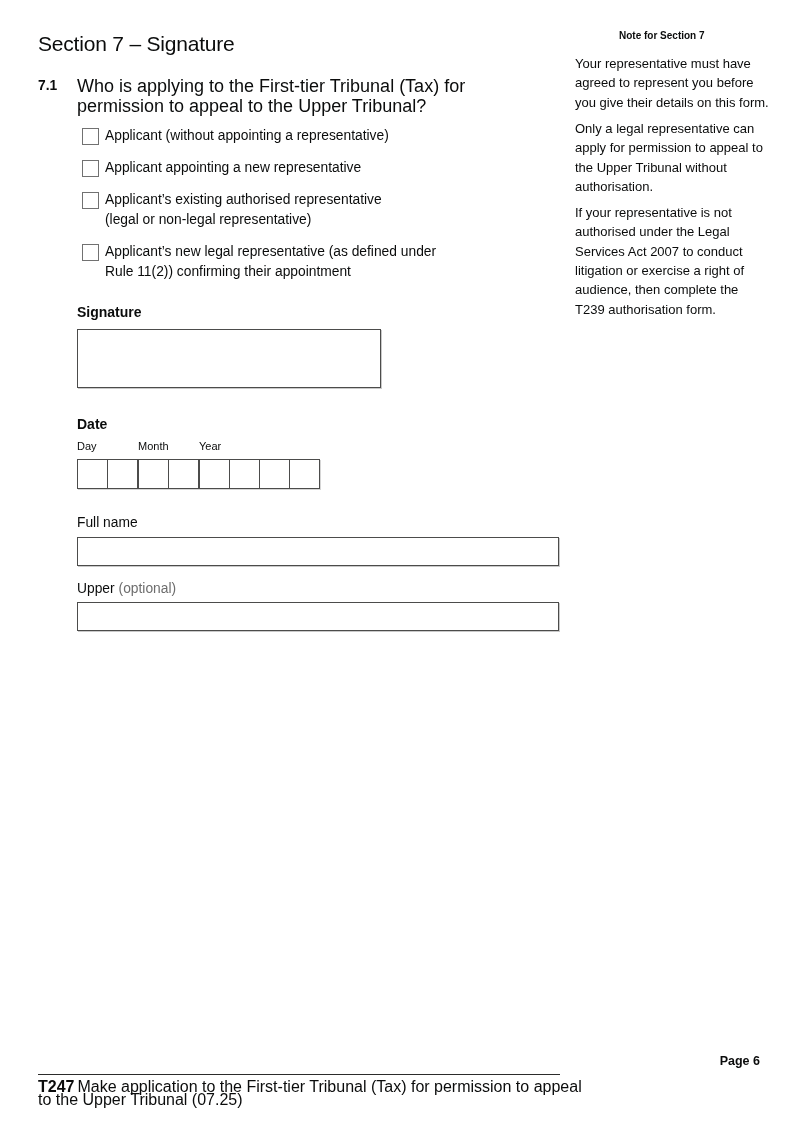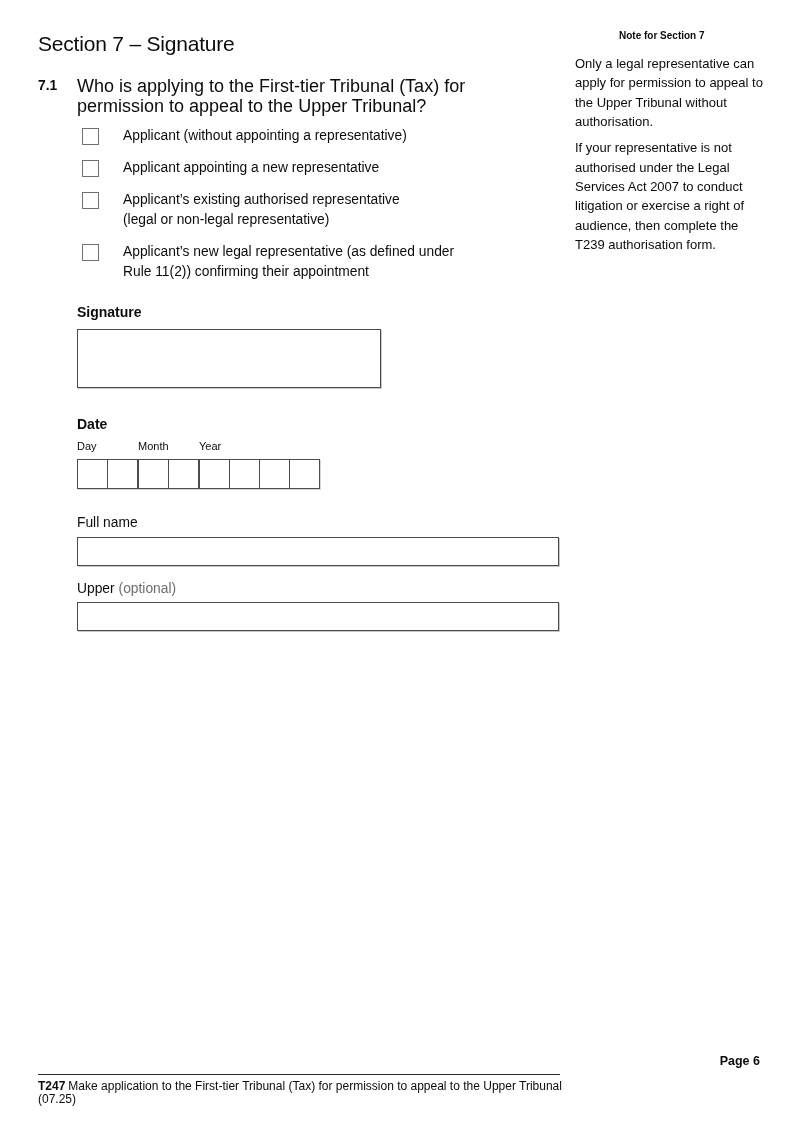--- a/index.html
+++ b/index.html
@@ -10,21 +10,21 @@
   
   .section-heading { position:absolute; left:38px; top:32px; font-size:21px; font-weight:400; letter-spacing:-0.2px; }
 
   
   .question { position:absolute; left:38px; top:76px; display:flex; width:510px; }
   .q-number { width:39px; font-size:13.8px; font-weight:700; line-height:20px; flex:none; }
   .q-text { font-size:18px; line-height:20px; width:470px; }
 
   
   .options { position:absolute; left:82px; top:126px; width:470px; }
-  .option { display:flex; gap:24px; margin-bottom:12px; align-items:flex-start; }
+  .option { display:flex; gap:6px; margin-bottom:12px; align-items:flex-start; }
   .checkbox { width:17px; height:17px; border:1.5px solid #717171; background:#fff; flex:none; margin-top:2px; }
   .option-label { font-size:13.8px; line-height:20px; white-space:pre-line; }
 
   
   .field-label-bold { position:absolute; left:77px; font-size:14px; font-weight:700; }
   .field-label { position:absolute; left:77px; font-size:13.8px; }
   .optional { color:#6d6d6d; margin-left:4px; }
 
   
   .write-box { position:absolute; left:77px; background:#fff; border:1px solid #4c4c4b; box-shadow:1px 1px 0 #c9c9c9; }
@@ -42,21 +42,21 @@
   .date-cell.group-start { border-left:1px solid #4c4c4b; }
 
   
   .note { position:absolute; left:575px; top:30px; width:194px; }
   .note-heading { font-size:10px; font-weight:700; margin-bottom:13px;margin-left:44px; }
   .note p { font-size:13px; line-height:19.4px; margin:0 0 6.5px 0; }
 
   
   .page-num { position:absolute; top:1054px; left:620px; width:140px; text-align:right; font-size:12.5px; font-weight:700; }
   .footer-rule { position:absolute; top:1074px; left:38px; width:522px; border-top:1.5px solid #2c2c2b; }
-  .footer-line { position:absolute; top:1080px; left:38px; width:560px; font-size:12px; line-height:13px; }
+  .footer-line { position:absolute; top:1080px; left:38px; width:560px; font-size:16px; line-height:13px; }
   .footer-code { font-weight:700; }
   .footer-title { margin-left:3px; }
 </style>
 </head>
 <body>
 
 <div class="page">
 
   <h1 class="section-heading">Section 7 – Signature</h1>
 
@@ -109,20 +109,21 @@
   <div class="field-label" style="top:515px;">Full name</div>
   <div class="write-box fullname-box"></div>
 
   <div class="field-label" style="top:581px;">
     <span>Upper</span><span class="optional">(optional)</span>
   </div>
   <div class="write-box role-box"></div>
 
   <div class="note">
     <div class="note-heading">Note for Section 7</div>
+    <p>Your representative must have agreed to represent you before you give their details on this form.</p>
     <p>Only a legal representative can apply for permission to appeal to the Upper Tribunal without authorisation.</p>
     <p>If your representative is not authorised under the Legal Services Act 2007 to conduct litigation or exercise a right of audience, then complete the T239 authorisation form.</p>
   </div>
 
   <div class="page-num">Page 6</div>
   <div class="footer-rule"></div>
   <div class="footer-line">
     <span class="footer-code">T247</span><span class="footer-title">Make application to the First-tier Tribunal (Tax) for permission to appeal to the Upper Tribunal (07.25)</span>
   </div>
 

